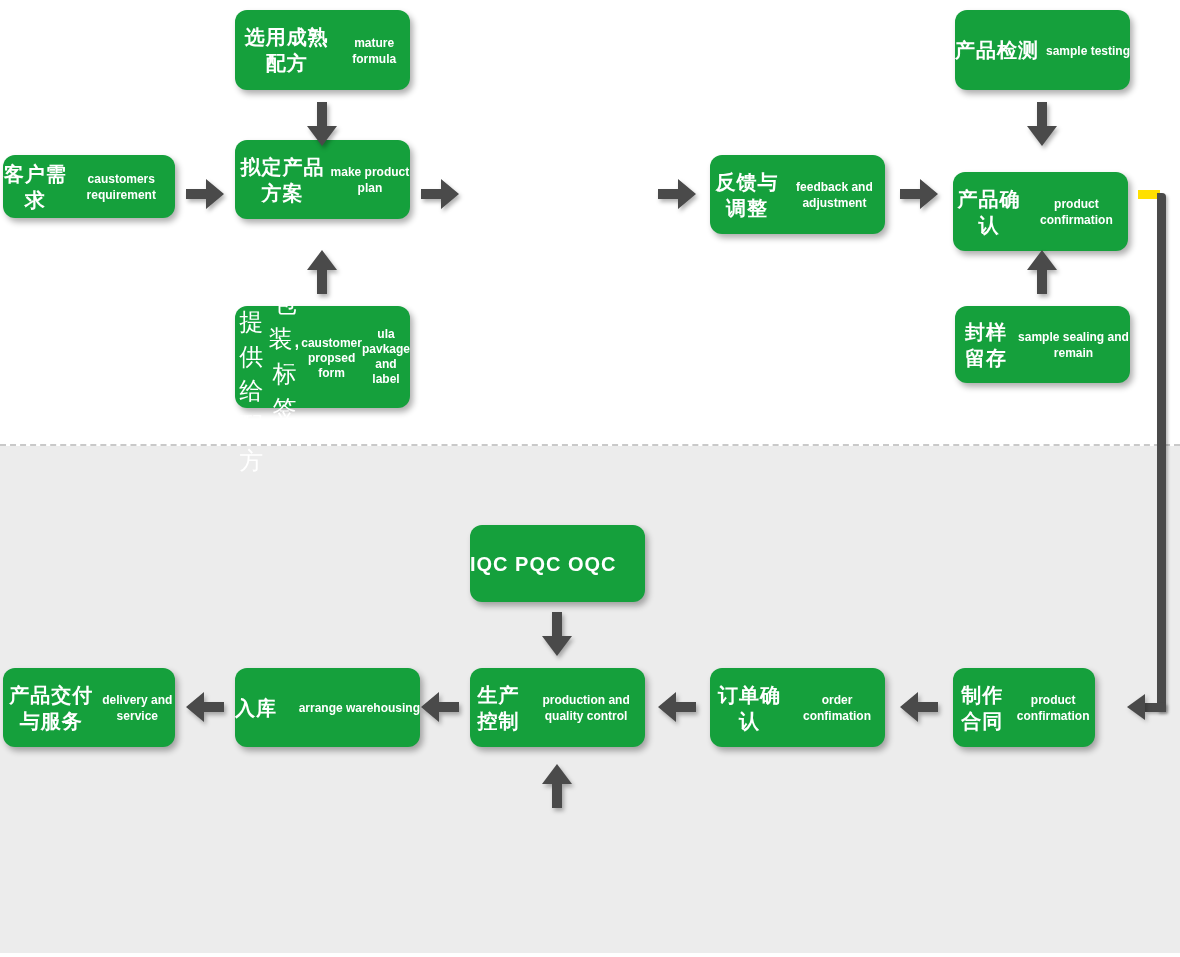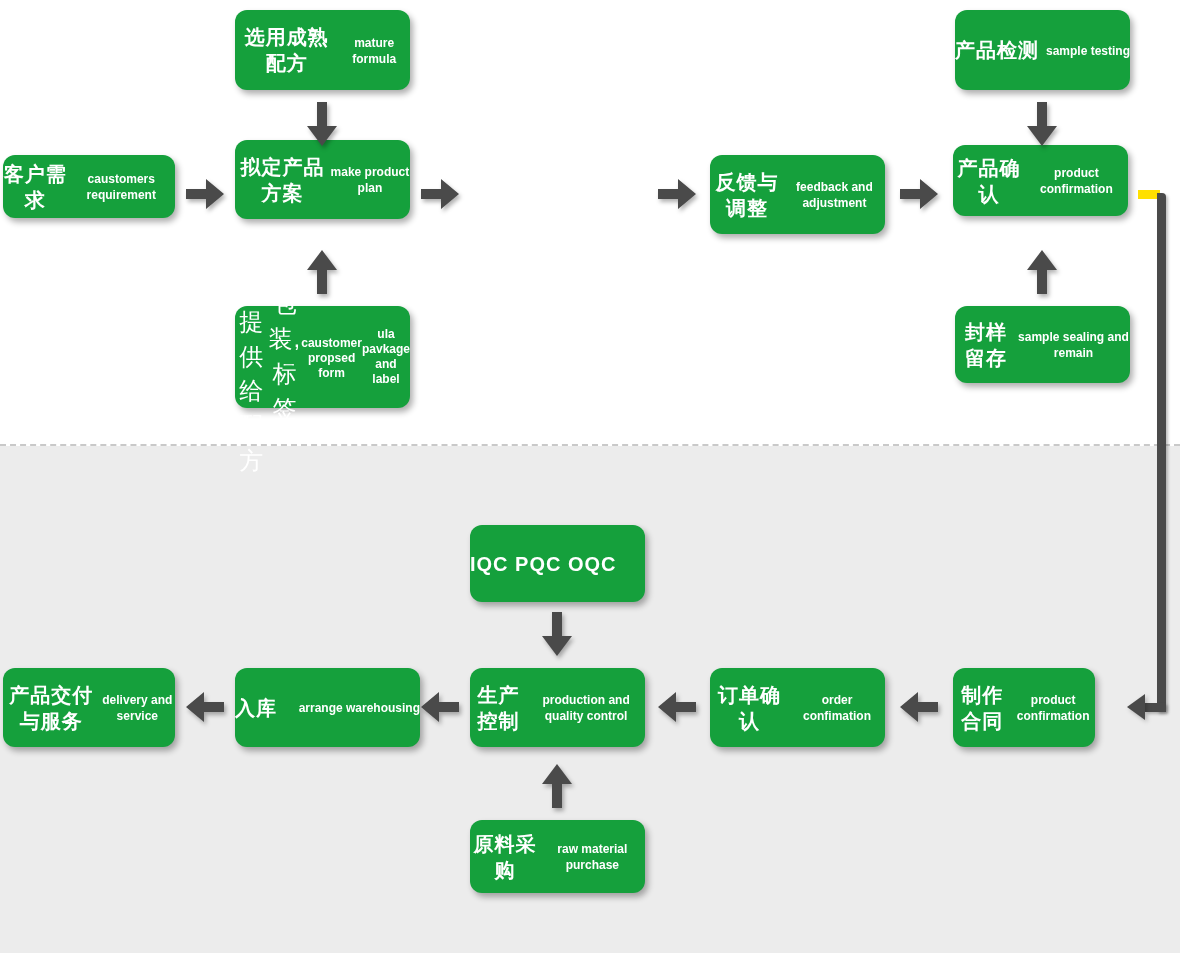--- a/index.html
+++ b/index.html
@@ -65,21 +65,21 @@
     <div class="t">拟定产品方案</div>
     <div class="s">make product plan</div>
   </div>
 
 
   <div class="node" style="left:710px;top:155px;width:175px;height:79px">
     <div class="t">反馈与调整</div>
     <div class="s">feedback and adjustment</div>
   </div>
 
-  <div class="node" style="left:953px;top:145px;width:175px;height:71px">
+  <div class="node" style="left:953px;top:172px;width:175px;height:79px">
     <div class="t">产品确认</div>
     <div class="s">product confirmation</div>
   </div>
 
   <div class="node" style="left:235px;top:306px;width:175px;height:102px">
     <div class="t2">客户提供给配方</div>
     <div class="t2">包装,标签</div>
     <div class="s2" style="margin-top:3px">caustomer propsed form</div>
     <div class="s2">ula pavkage and label</div>
   </div>
@@ -111,24 +111,20 @@
   <div class="node" style="left:710px;top:668px;width:175px;height:79px">
     <div class="t">订单确认</div>
     <div class="s">order confimation</div>
   </div>
 
   <div class="node" style="left:953px;top:668px;width:142px;height:79px">
     <div class="t">制作合同</div>
     <div class="s">product confirmation</div>
   </div>
 
-  <div class="node" style="left:470px;top:820px;width:175px;height:73px">
-    <div class="t">原料采购</div>
-    <div class="s">raw material purchase</div>
-  </div>
 
   <svg class="arrow" style="left:186px;top:179px" width="38" height="30" viewBox="0 0 38 30">
       <path d="M0 10 H20 V0 L38 15 L20 30 V20 H0 Z"></path>
     </svg>
   <svg class="arrow" style="left:421px;top:179px" width="38" height="30" viewBox="0 0 38 30">
       <path d="M0 10 H20 V0 L38 15 L20 30 V20 H0 Z"></path>
     </svg>
   <svg class="arrow" style="left:658px;top:179px" width="38" height="30" viewBox="0 0 38 30">
       <path d="M0 10 H20 V0 L38 15 L20 30 V20 H0 Z"></path>
     </svg>

